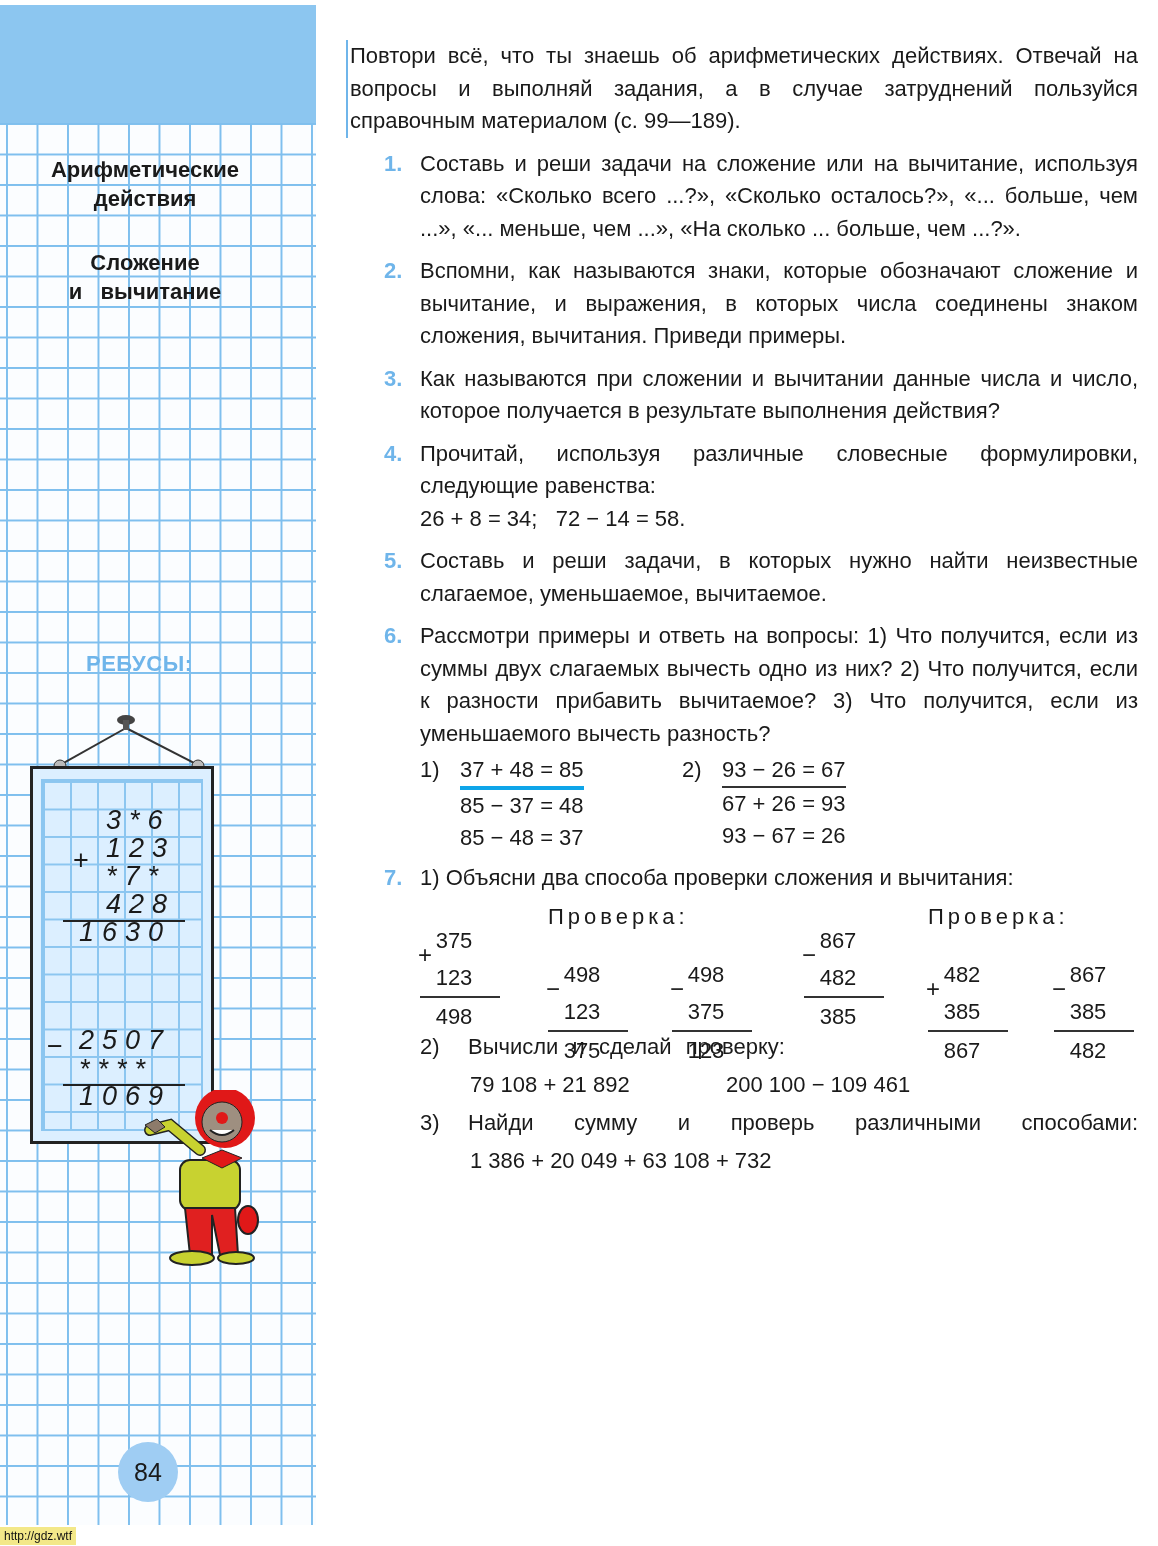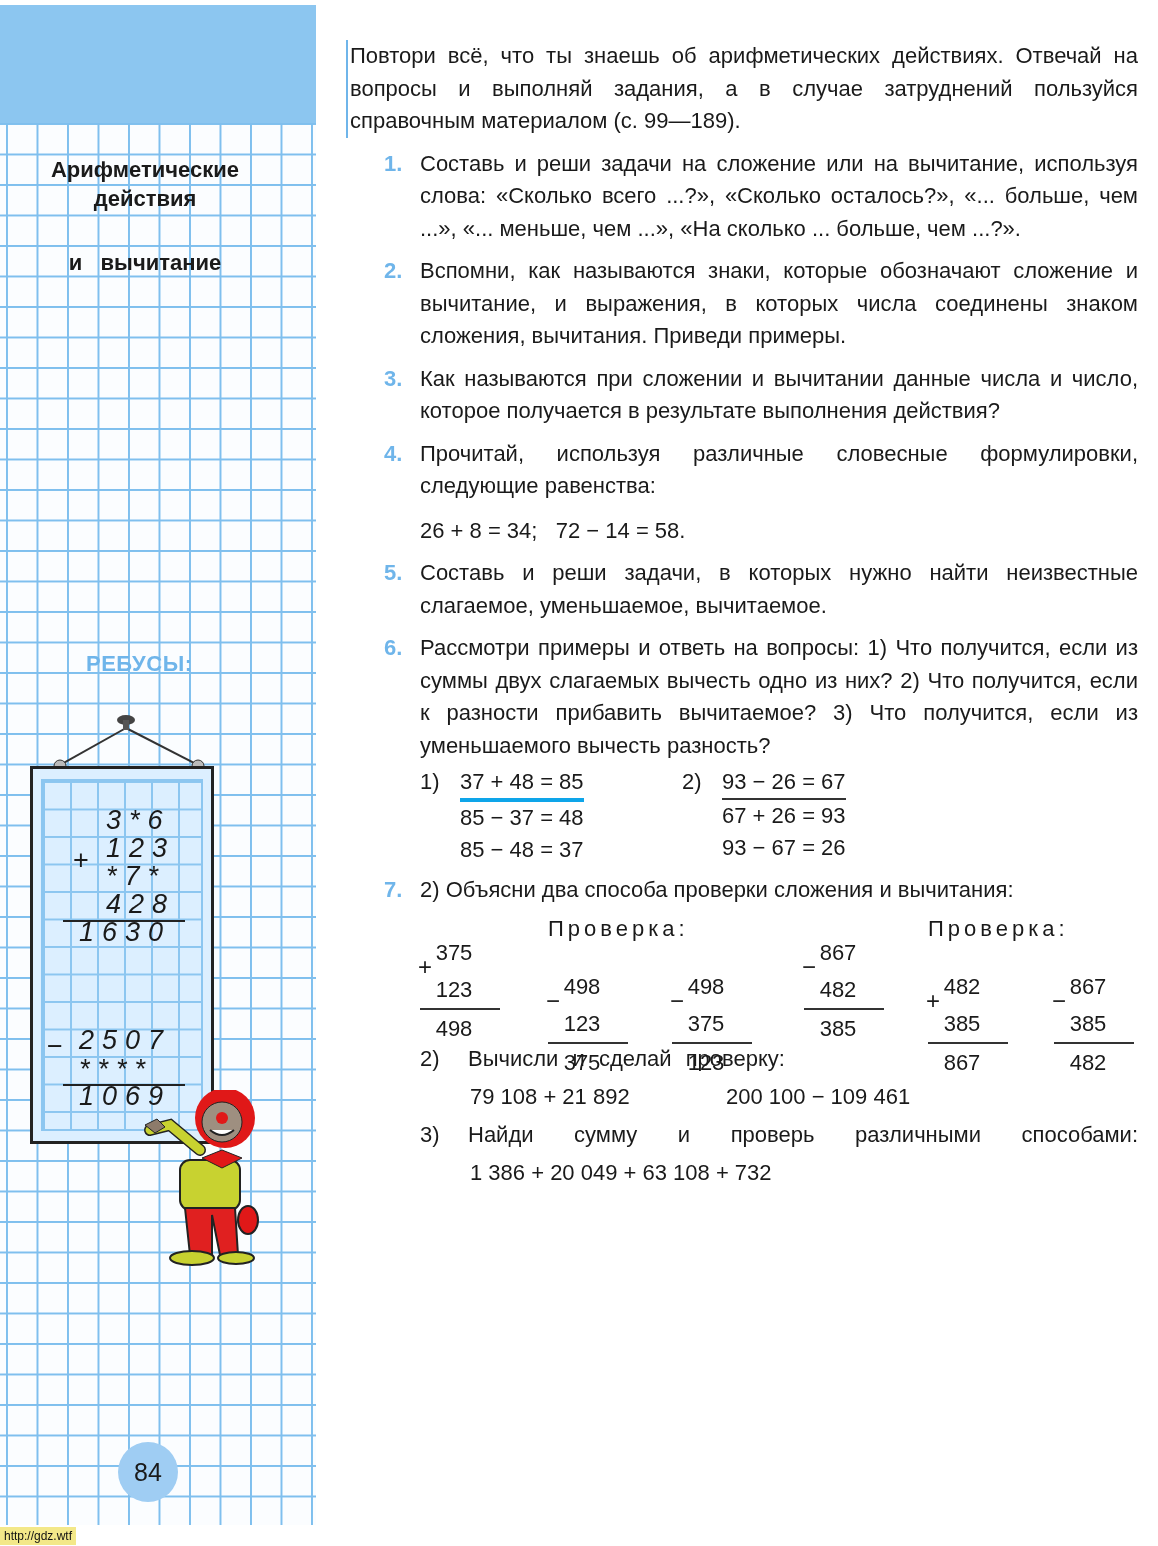--- a/index.html
+++ b/index.html
@@ -36,20 +36,21 @@
 </head>
 <body>
 
 <div class="sidebar"></div>
 <div class="sidebar-top"></div>
 <div class="side-title" style="top:155px">
   <div>Арифметические</div>
   <div>действия</div>
 </div>
 <div class="side-title" style="top:248px">
+  <div>Сложение</div>
   <div style="white-space:pre">и   вычитание</div>
 </div>
 <div class="rebus-label">РЕБУСЫ:</div>
 
 <svg style="position:absolute;left:30px;top:710px" width="190" height="62">
   <line x1="96" y1="18" x2="30" y2="55" stroke="#333" stroke-width="2"></line>
   <line x1="96" y1="18" x2="168" y2="55" stroke="#333" stroke-width="2"></line>
   <ellipse cx="96" cy="10" rx="9" ry="5" fill="#444"></ellipse>
   <rect x="93" y="10" width="6" height="10" fill="#555"></rect>
   <circle cx="30" cy="56" r="6" fill="#bbb" stroke="#333"></circle>
@@ -101,21 +102,21 @@
     <span class="num">2.</span>
     <span>Вспомни, как называются знаки, которые обозначают сложение и вычитание, и выражения, в которых числа соединены знаком сложения, вычитания. Приведи примеры.</span>
   </div>
   <div class="task">
     <span class="num">3.</span>
     <span>Как называются при сложении и вычитании данные числа и число, которое получается в результате выполнения действия?</span>
   </div>
   <div class="task">
     <span class="num">4.</span>
     <div>Прочитай, используя различные словесные формулировки, следующие равенства:</div>
-    <div class="eq" style="white-space:pre;margin-top:12px">26 + 8 = 34;   72 − 14 = 58.</div>
+    <div class="eq" style="white-space:pre;margin-top:0">26 + 8 = 34;   72 − 14 = 58.</div>
   </div>
   <div class="task">
     <span class="num">5.</span>
     <span>Составь и реши задачи, в которых нужно найти неизвестные слагаемое, уменьшаемое, вычитаемое.</span>
   </div>
   <div class="task">
     <span class="num">6.</span>
     <span>Рассмотри примеры и ответь на вопросы: 1) Что получится, если из суммы двух слагаемых вычесть одно из них? 2) Что получится, если к разности прибавить вычитаемое? 3) Что получится, если из уменьшаемого вычесть разность?</span>
     <div style="position:relative;height:104px;margin-top:4px">
       <div style="position:absolute;left:0;top:0">1)</div>
@@ -127,21 +128,21 @@
       <div style="position:absolute;left:262px;top:0">2)</div>
       <div style="position:absolute;left:302px;top:0;line-height:32px">
         <div style="border-bottom:2px solid #333;display:inline-block">93 − 26 = 67</div>
         <div>67 + 26 = 93</div>
         <div>93 − 67 = 26</div>
       </div>
     </div>
   </div>
   <div class="task" style="margin-top:4px">
     <span class="num">7.</span>
-    <span>2) Объясни два способа проверки сложения и вычитания:</span>
+    <span>1) Объясни два способа проверки сложения и вычитания:</span>
     <div id="checks" style="position:relative;height:130px;margin-top:6px">
       <div class="prov" style="left:128px;top:0">Проверка:</div>
       <div class="prov" style="left:508px;top:0">Проверка:</div>
     <div class="col" style="left: 0px; top: -4px; width: 80px;">
           <div style="padding-right: 12px;">375</div>
           <div style="padding-right: 12px;">123</div>
           <div class="hr" style="padding-right: 12px;">498</div>
           <div class="sign" style="left: -2px; top: 14px;">+</div>
         </div>
         <div class="col" style="left: 128px; top: 30px; width: 80px;">

